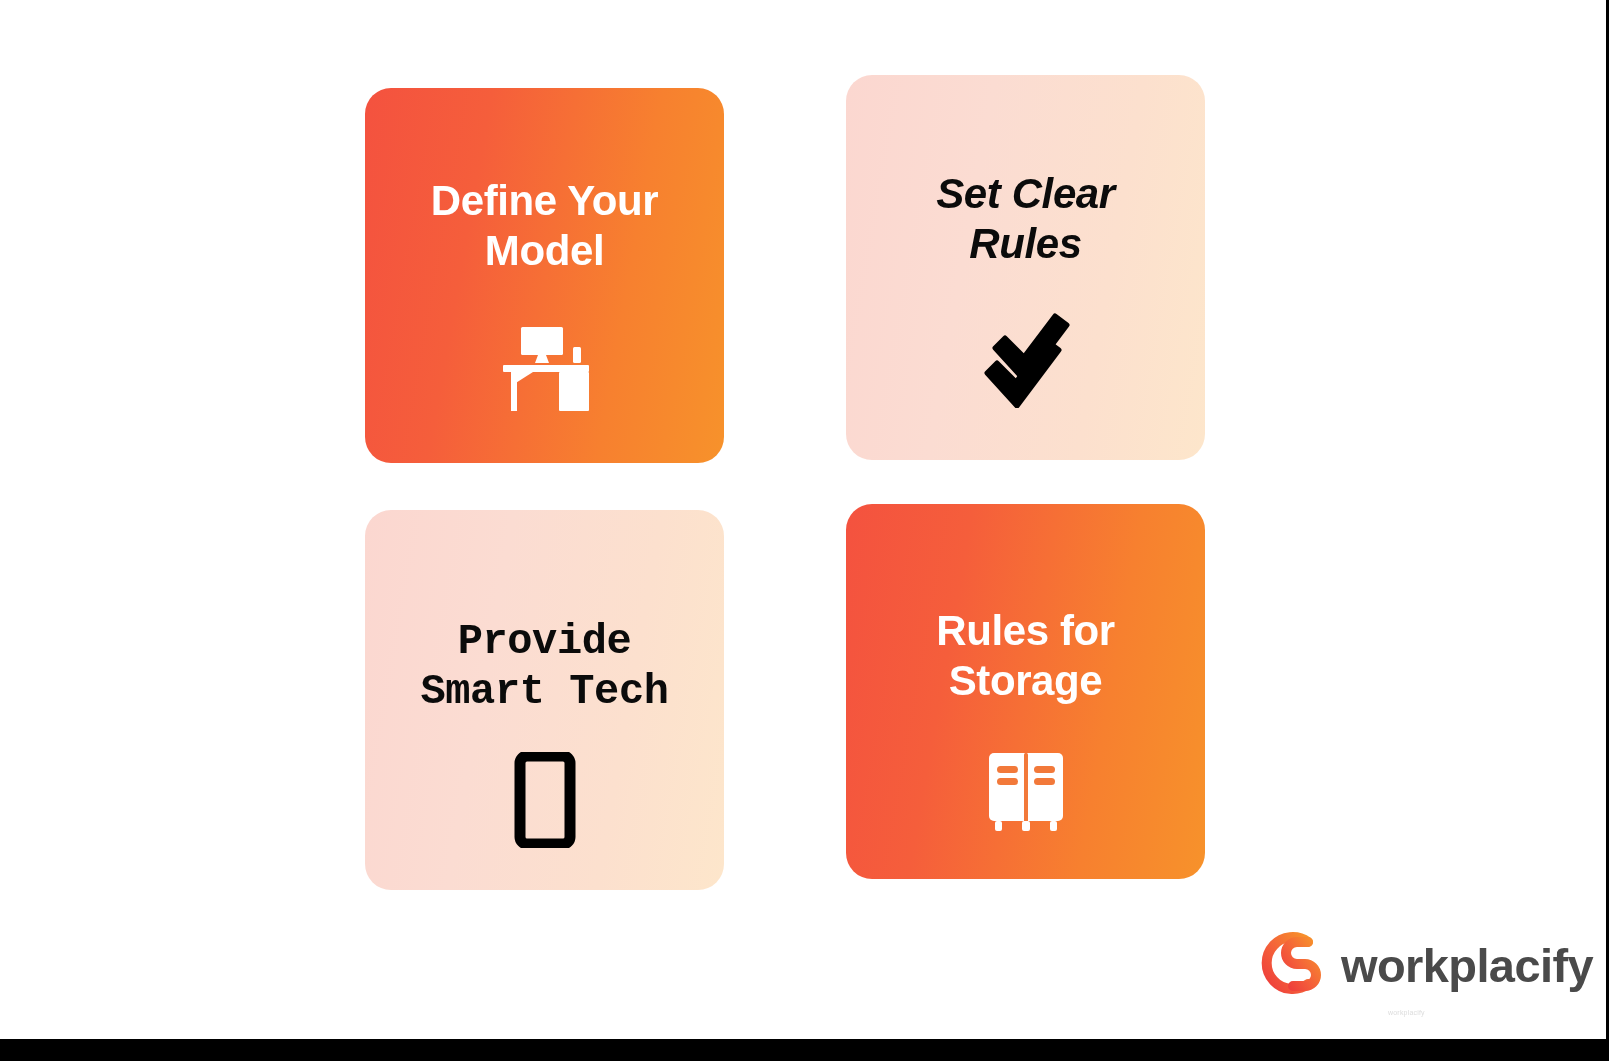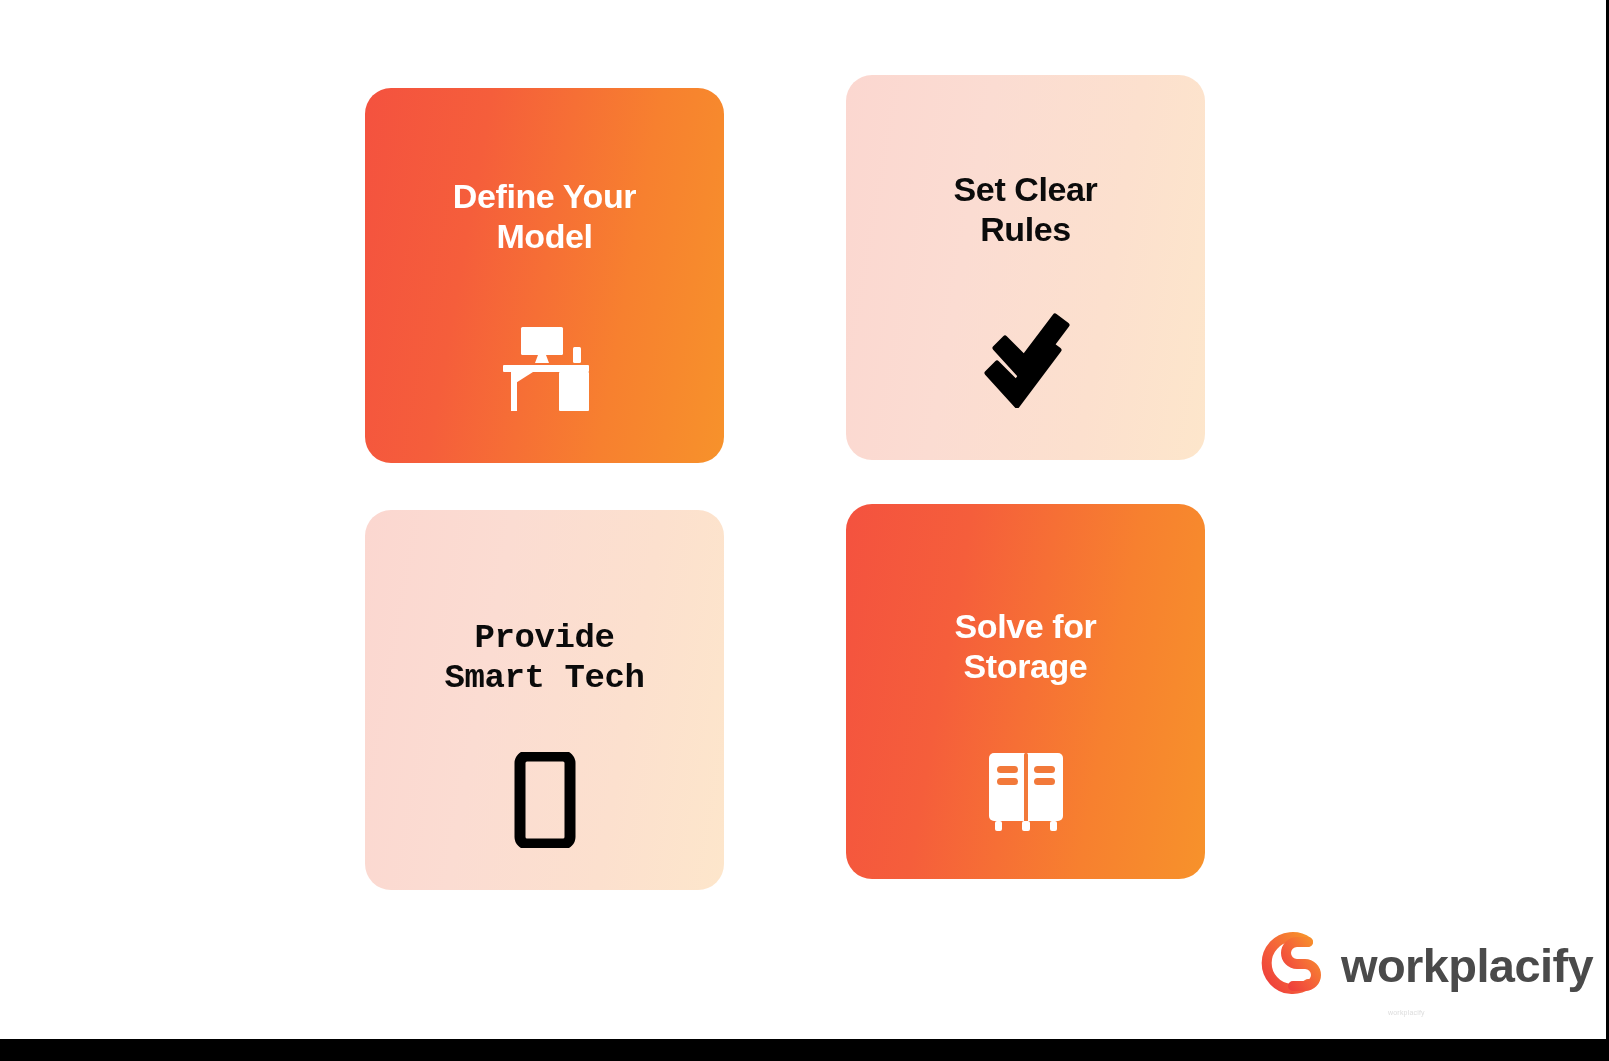--- a/index.html
+++ b/index.html
@@ -53,32 +53,32 @@
   .card.theme-solid {
     background: linear-gradient(100deg, #F4523F 0%, #F55E3B 30%, #F7802F 70%, #F7922B 100%);
     color: #ffffff;
   }
   .card.theme-tint {
     background: linear-gradient(100deg, #FBD7D0 0%, #FBDCD2 35%, #FCE0CE 70%, #FDE6CB 100%);
     color: #0b0b0b;
   }
 
   .card-title {
-    font-size: 34px;
+    font-size: 42px;
     font-weight: 700;
     line-height: 1.18;
     text-align: center;
     letter-spacing: -0.4px;
     white-space: pre-line;
     padding: 0 22px;
     margin: 12px;
   }
 
   .card-pos-0 .card-title { margin-top: 88px; }
-  .card-pos-1 .card-title { margin-top: 94px; }
+  .card-pos-1 .card-title { margin-top: 94px; font-style: italic; }
   .card-pos-2 .card-title { margin-top: 108px; font-family: Liberation Mono, monospace; }
   .card-pos-3 .card-title { margin-top: 102px; }
 
   .card-icon {
     margin-top: auto;
     display: flex;
     align-items: center;
     justify-content: center;
   }
   .card-pos-0 .card-icon { margin-bottom: 48px; }
@@ -158,21 +158,21 @@
       <h2 class="card-title">Provide
 Smart Tech</h2>
       <div class="card-icon">
         <svg width="62" height="96" viewBox="0 0 62 96" aria-hidden="true">
           <rect x="6" y="4" width="50" height="88" rx="7" ry="7" fill="none" stroke="#000000" stroke-width="11"></rect>
         </svg>
       </div>
     </div>
 
     <div class="card theme-solid card-pos-3">
-      <h2 class="card-title">Solve for
+      <h2 class="card-title">Rules for
 Storage</h2>
       <div class="card-icon">
         <svg width="86" height="86" viewBox="0 0 86 86" aria-hidden="true">
 
           <rect x="6" y="4" width="74" height="68" rx="5" fill="#ffffff"></rect>
 
           <rect x="41" y="4" width="4" height="70" rx="1.5" fill="#F2793A"></rect>
 
           <rect x="14" y="17" width="21" height="7" rx="3.5" fill="#F2793A"></rect>
           <rect x="14" y="29" width="21" height="7" rx="3.5" fill="#F2793A"></rect>

